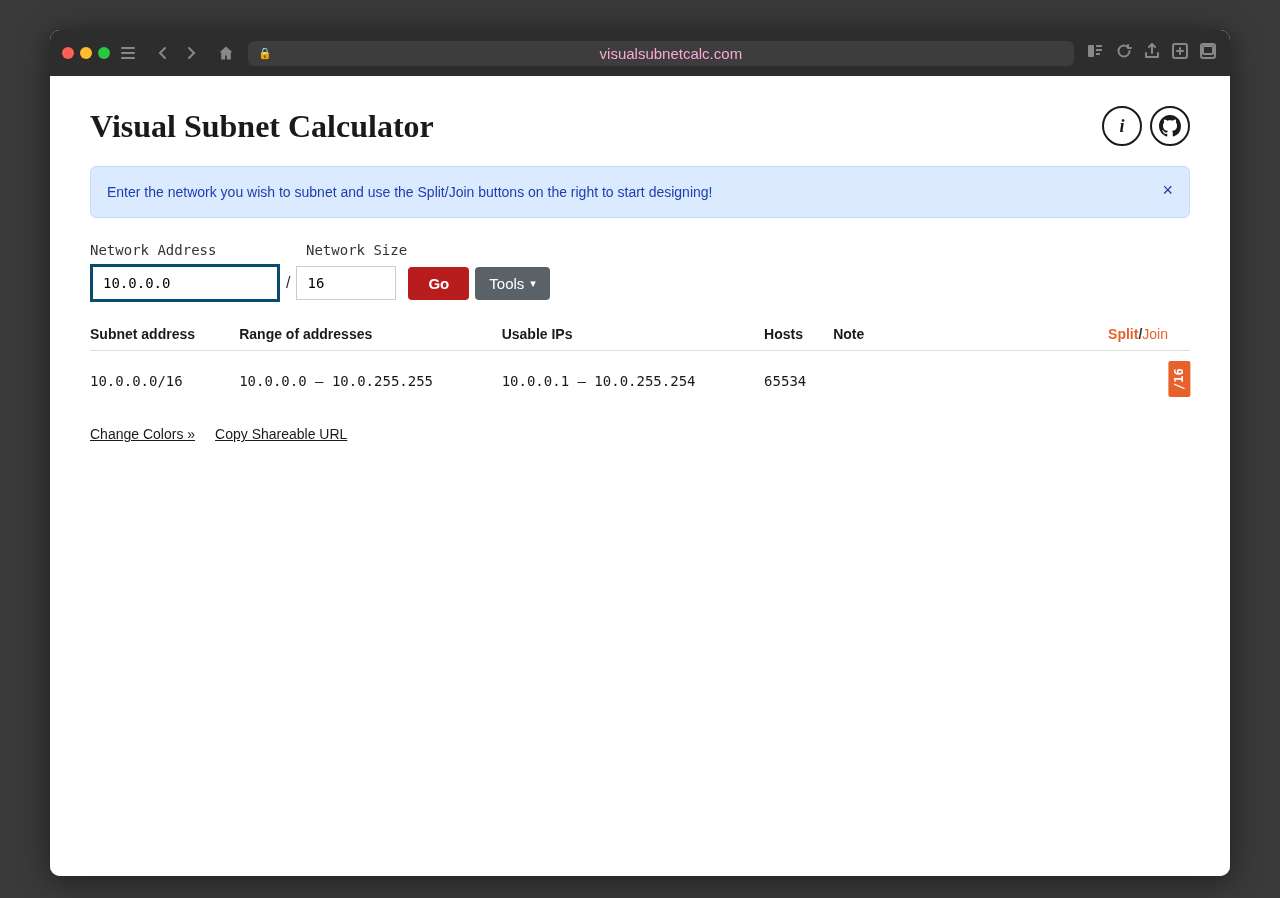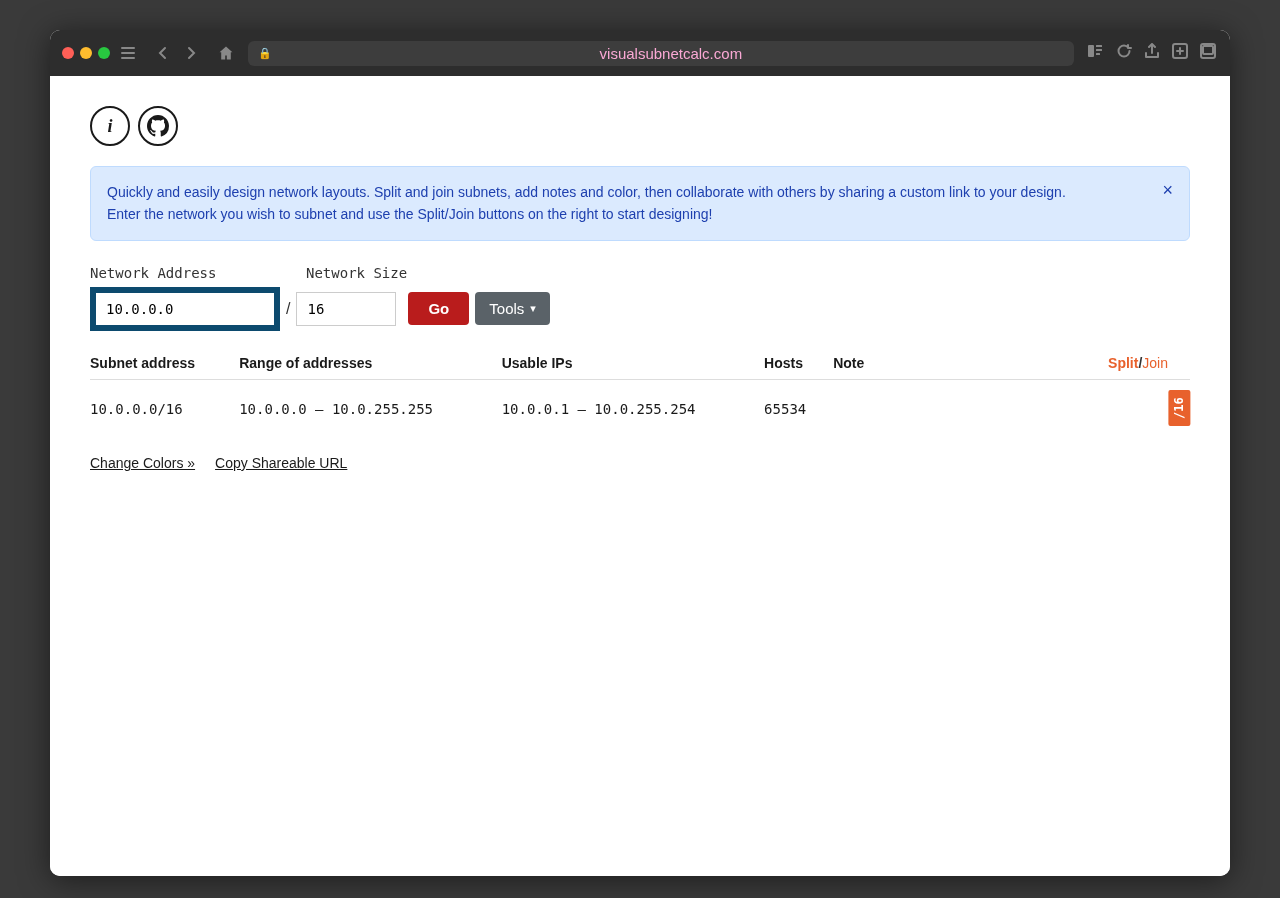--- a/index.html
+++ b/index.html
@@ -209,21 +209,21 @@
 
     .input-row {
       display: flex;
       align-items: center;
       gap: 0;
     }
 
     .network-address-input {
       width: 190px;
       padding: 8px 10px;
-      border: 6px solid #0c4a6e;
+      border: 3px solid #0c4a6e;
       font-family: monospace;
       font-size: 14px;
       outline: none;
     }
 
     .slash-divider {
       padding: 0 6px;
       font-size: 16px;
       color: #333;
     }
@@ -450,36 +450,36 @@
           <rect x="1" y="1" width="14" height="14" rx="2"></rect>
           <rect x="3" y="3" width="10" height="8" rx="1" fill="none"></rect>
         </svg>
       </button>
     </div>
   </div>
 
   <div class="page-content">
 
     <div class="page-header">
+      <h1 class="page-title">Visual Subnet Calculator</h1>
       <div class="header-icons">
         <button class="header-icon-btn">
           <span style="font-style:italic; font-family: Georgia, serif;">i</span>
         </button>
         <button class="header-icon-btn">
 
           <svg width="22" height="22" viewBox="0 0 24 24" fill="#1a1a1a">
             <path d="M12 0C5.37 0 0 5.37 0 12c0 5.31 3.435 9.795 8.205 11.385.6.105.825-.255.825-.57 0-.285-.015-1.23-.015-2.235-3.015.555-3.795-.735-4.035-1.41-.135-.345-.72-1.41-1.23-1.695-.42-.225-1.02-.78-.015-.795.945-.015 1.62.87 1.845 1.23 1.08 1.815 2.805 1.305 3.495.99.105-.78.42-1.305.765-1.605-2.67-.3-5.46-1.335-5.46-5.925 0-1.305.465-2.385 1.23-3.225-.12-.3-.54-1.53.12-3.18 0 0 1.005-.315 3.3 1.23.96-.27 1.98-.405 3-.405s2.04.135 3 .405c2.295-1.56 3.3-1.23 3.3-1.23.66 1.65.24 2.88.12 3.18.765.84 1.23 1.905 1.23 3.225 0 4.605-2.805 5.625-5.475 5.925.435.375.81 1.095.81 2.22 0 1.605-.015 2.895-.015 3.3 0 .315.225.69.825.57A12.02 12.02 0 0 0 24 12c0-6.63-5.37-12-12-12z"></path>
           </svg>
         </button>
       </div>
     </div>
 
     <div class="info-banner">
       <div class="info-banner-text">
-        <div>Quickly and easily design network layouts. Split and join subnets, add notes and color, then collaborate with others by sharing a custom link to your design.</div>
         <div>Enter the network you wish to subnet and use the Split/Join buttons on the right to start designing!</div>
       </div>
       <button class="banner-close">×</button>
     </div>
 
     <div class="network-input-section">
       <div class="input-labels">
         <span class="input-label input-label-address">Network Address</span>
         <span class="input-label input-label-size">Network Size</span>
       </div>

